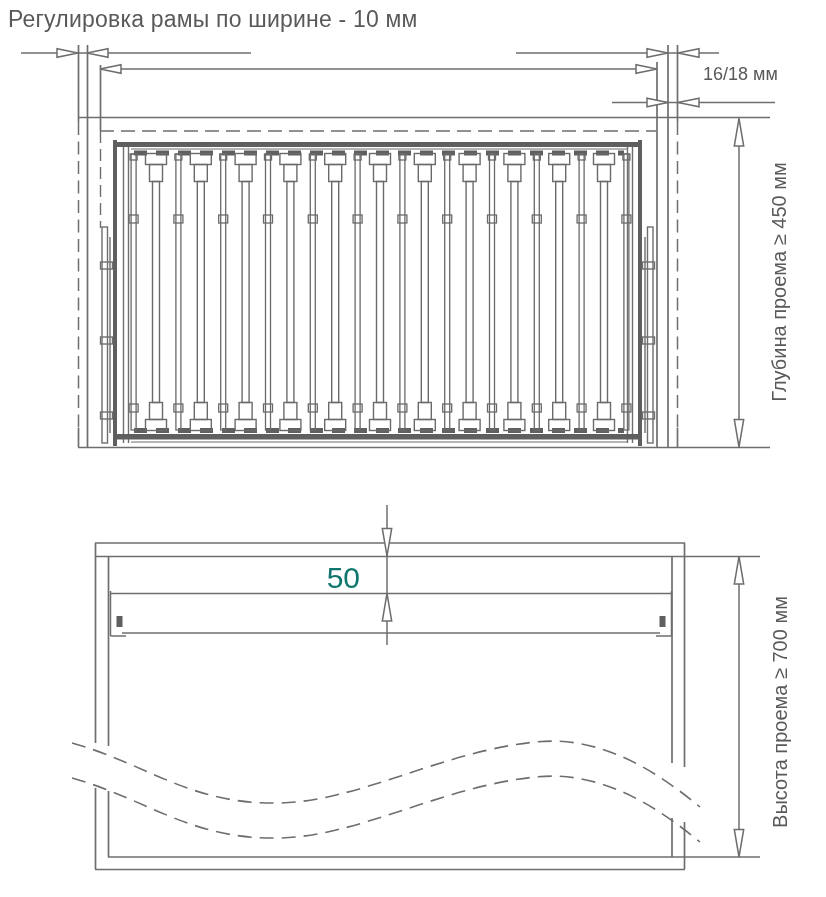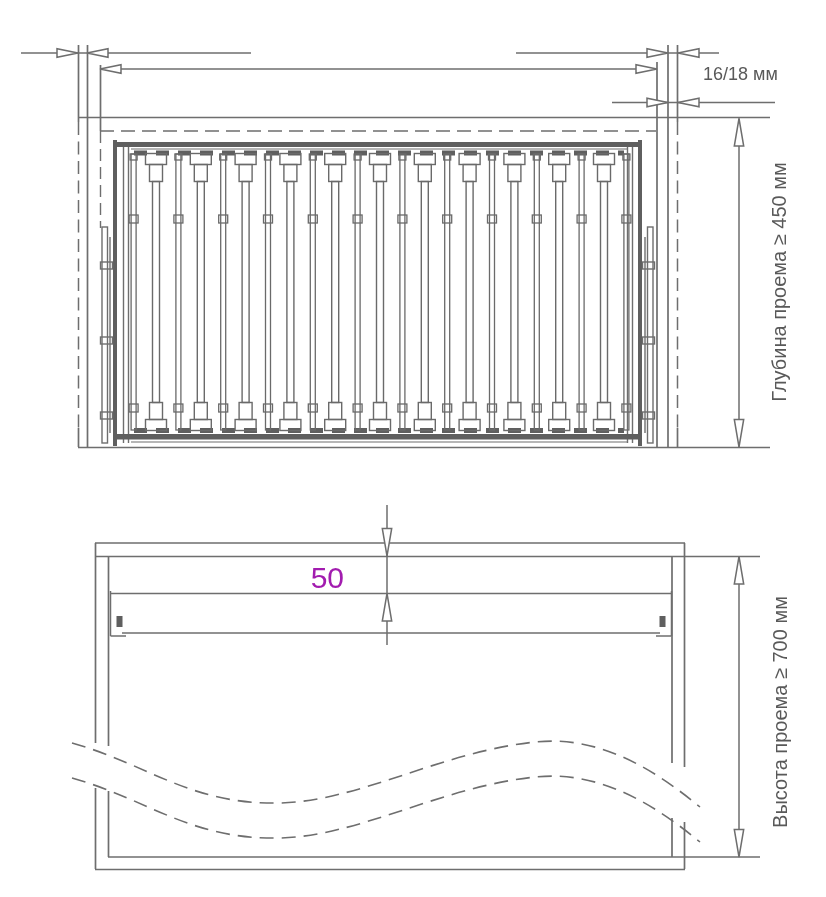--- a/index.html
+++ b/index.html
@@ -4,21 +4,21 @@
 <style>
   html,body{margin:0;padding:0;background:#ffffff;}
   #stage{
     position:relative;width:826px;height:897px;background:#ffffff;overflow:hidden;
     font-family:"Liberation Sans","DejaVu Sans",sans-serif;
   }
   #stage svg{position:absolute;left:0;top:0;}
   .lbl{position:absolute;color:#595959;white-space:nowrap;}
   .lbl-title{left:8px;top:6px;font-size:23px;letter-spacing:.2px;}
   .lbl-thickness{left:703px;top:64px;font-size:18px;}
-  .lbl-50{left:284px;top:561px;width:60px;font-size:30px;color:#a21caf;text-align:right;}
+  .lbl-50{left:300px;top:561px;width:60px;font-size:30px;color:#0f766e;text-align:right;}
   .lbl-rot{
     width:300px;height:26px;line-height:26px;text-align:center;font-size:20px;
     transform:rotate(-90deg);transform-origin:50% 50%;
   }
   .lbl-depth{left:629px;top:269px;}
   .lbl-height{left:630px;top:699px;}
 </style>
 </head>
 <body>
 
@@ -208,18 +208,19 @@
     </g>
 
     <g>
       <path d="M739 556.5 V857" fill="none"></path>
       <polygon points="739,556.5 734.3,584 743.7,584"></polygon>
       <polygon points="739,857 734.3,829.5 743.7,829.5"></polygon>
     </g>
   </g>
 </svg>
 
+<div class="lbl lbl-title">Регулировка рамы по ширине - 10 мм</div>
 <div class="lbl lbl-thickness">16/18 мм</div>
 <div class="lbl lbl-50">50</div>
 <div class="lbl lbl-rot lbl-depth">Глубина проема ≥ 450 мм</div>
 <div class="lbl lbl-rot lbl-height">Высота проема ≥ 700 мм</div>
 
 </div>
 
 </body></html>

